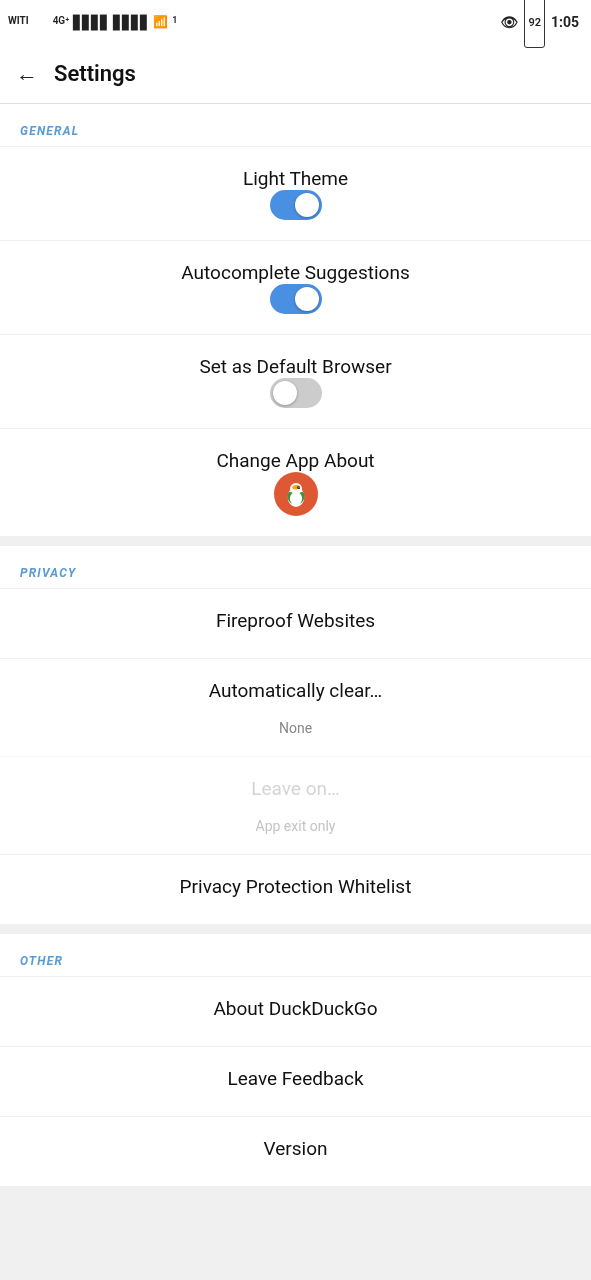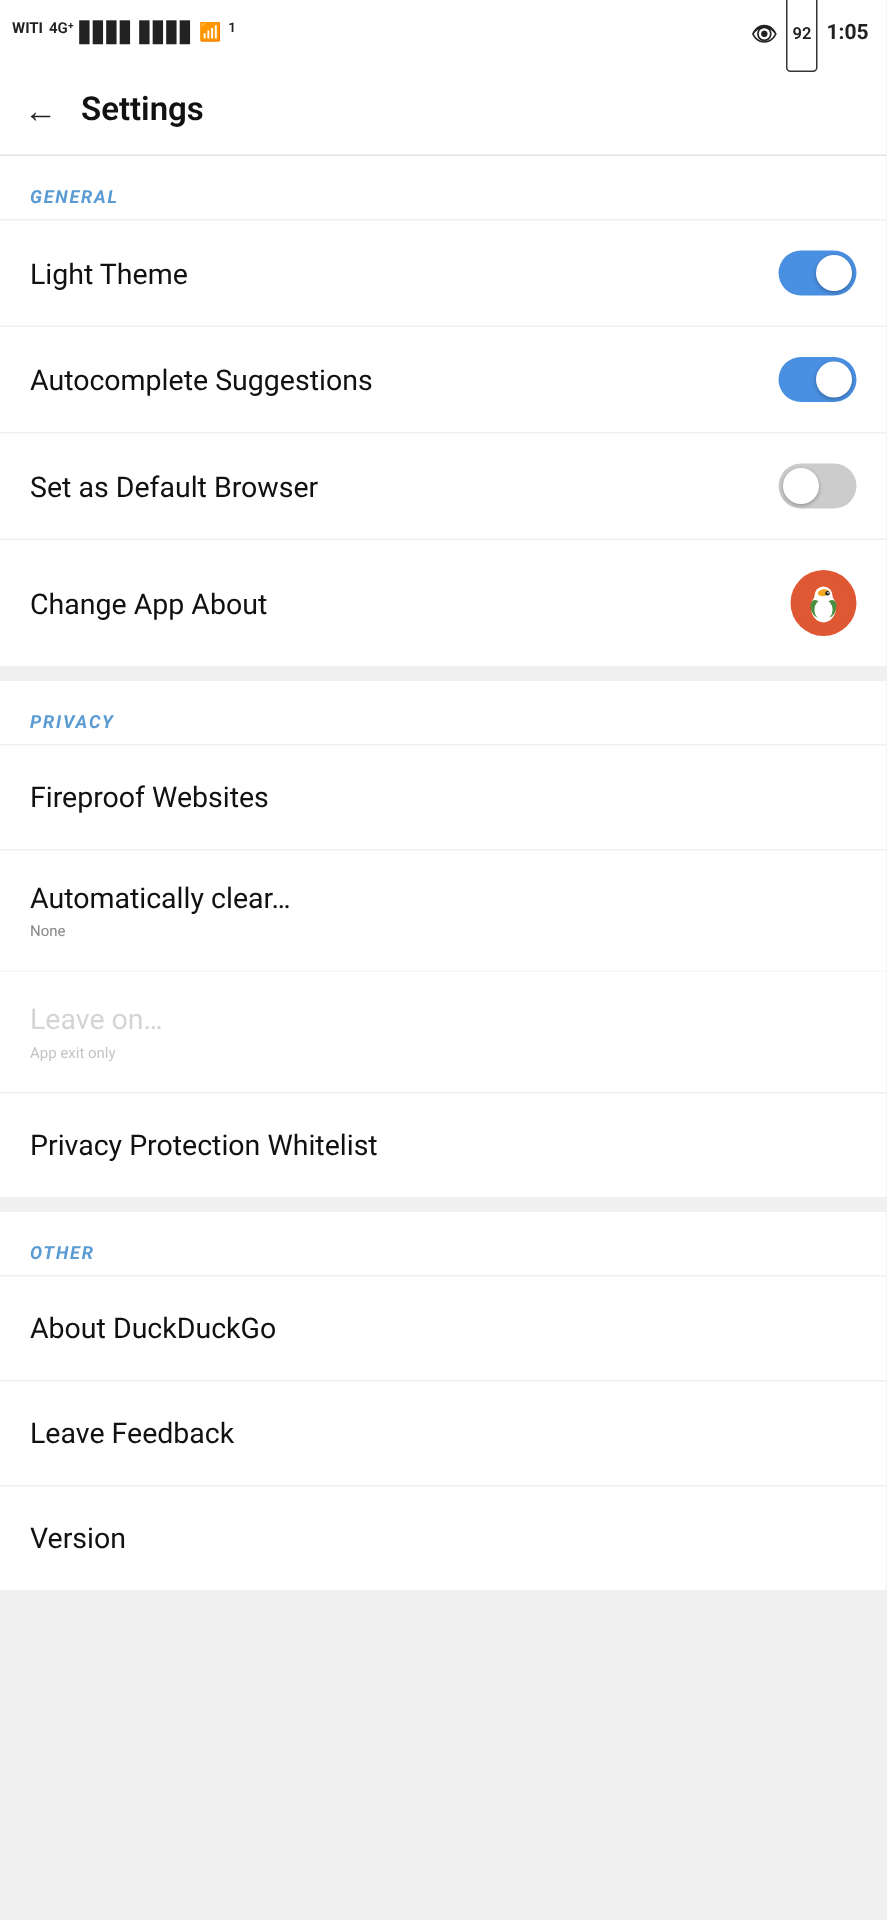--- a/index.html
+++ b/index.html
@@ -76,33 +76,35 @@
     }
 
     
     .setting-row {
       display: flex;
       align-items: center;
       justify-content: space-between;
       padding: 20px 20px;
       border-top: 1px solid #f0f0f0;
       min-height: 70px;
+      flex-direction: column;
     }
     .setting-row:first-of-type {
       border-top: none;
     }
     .setting-label {
       font-size: 19px;
       color: #111;
       flex: 1;
     }
     .setting-sublabel {
-      font-size: 10px;
+      font-size: 14px;
       color: #888;
-      margin-top: 6px;
+      margin-top: 18px;
+      text-align: center;
     }
     .setting-label-disabled {
       color: #aaa;
     }
 
     
     .toggle {
       position: relative;
       width: 52px;
       height: 30px;
@@ -165,21 +167,21 @@
     .page-wrapper {
       position: relative;
     }
   </style>
 </head>
 <body>
 
 <div class="status-bar">
   <div class="status-left">
     <span style="font-size:10px; font-weight:700;">WITI</span>
-    <span style="font-size:10px;">4G⁺</span>
+    <span style="font-size:10px;margin-left:20px;">4G⁺</span>
     <span style="font-size:13px; letter-spacing:-1px;">▋▋▋▋</span>
     <span style="font-size:13px; letter-spacing:-1px;">▋▋▋▋</span>
     <span style="font-size:12px;">📶</span>
     <span style="font-size:9px; vertical-align:super;">1</span>
   </div>
   <div class="status-right">
     <span style="font-size:14px;">👁</span>
     <span style="font-size:11px; border:1.5px solid #333; padding:18px 3px; border-radius:3px; position:relative;">
       92
     </span>

